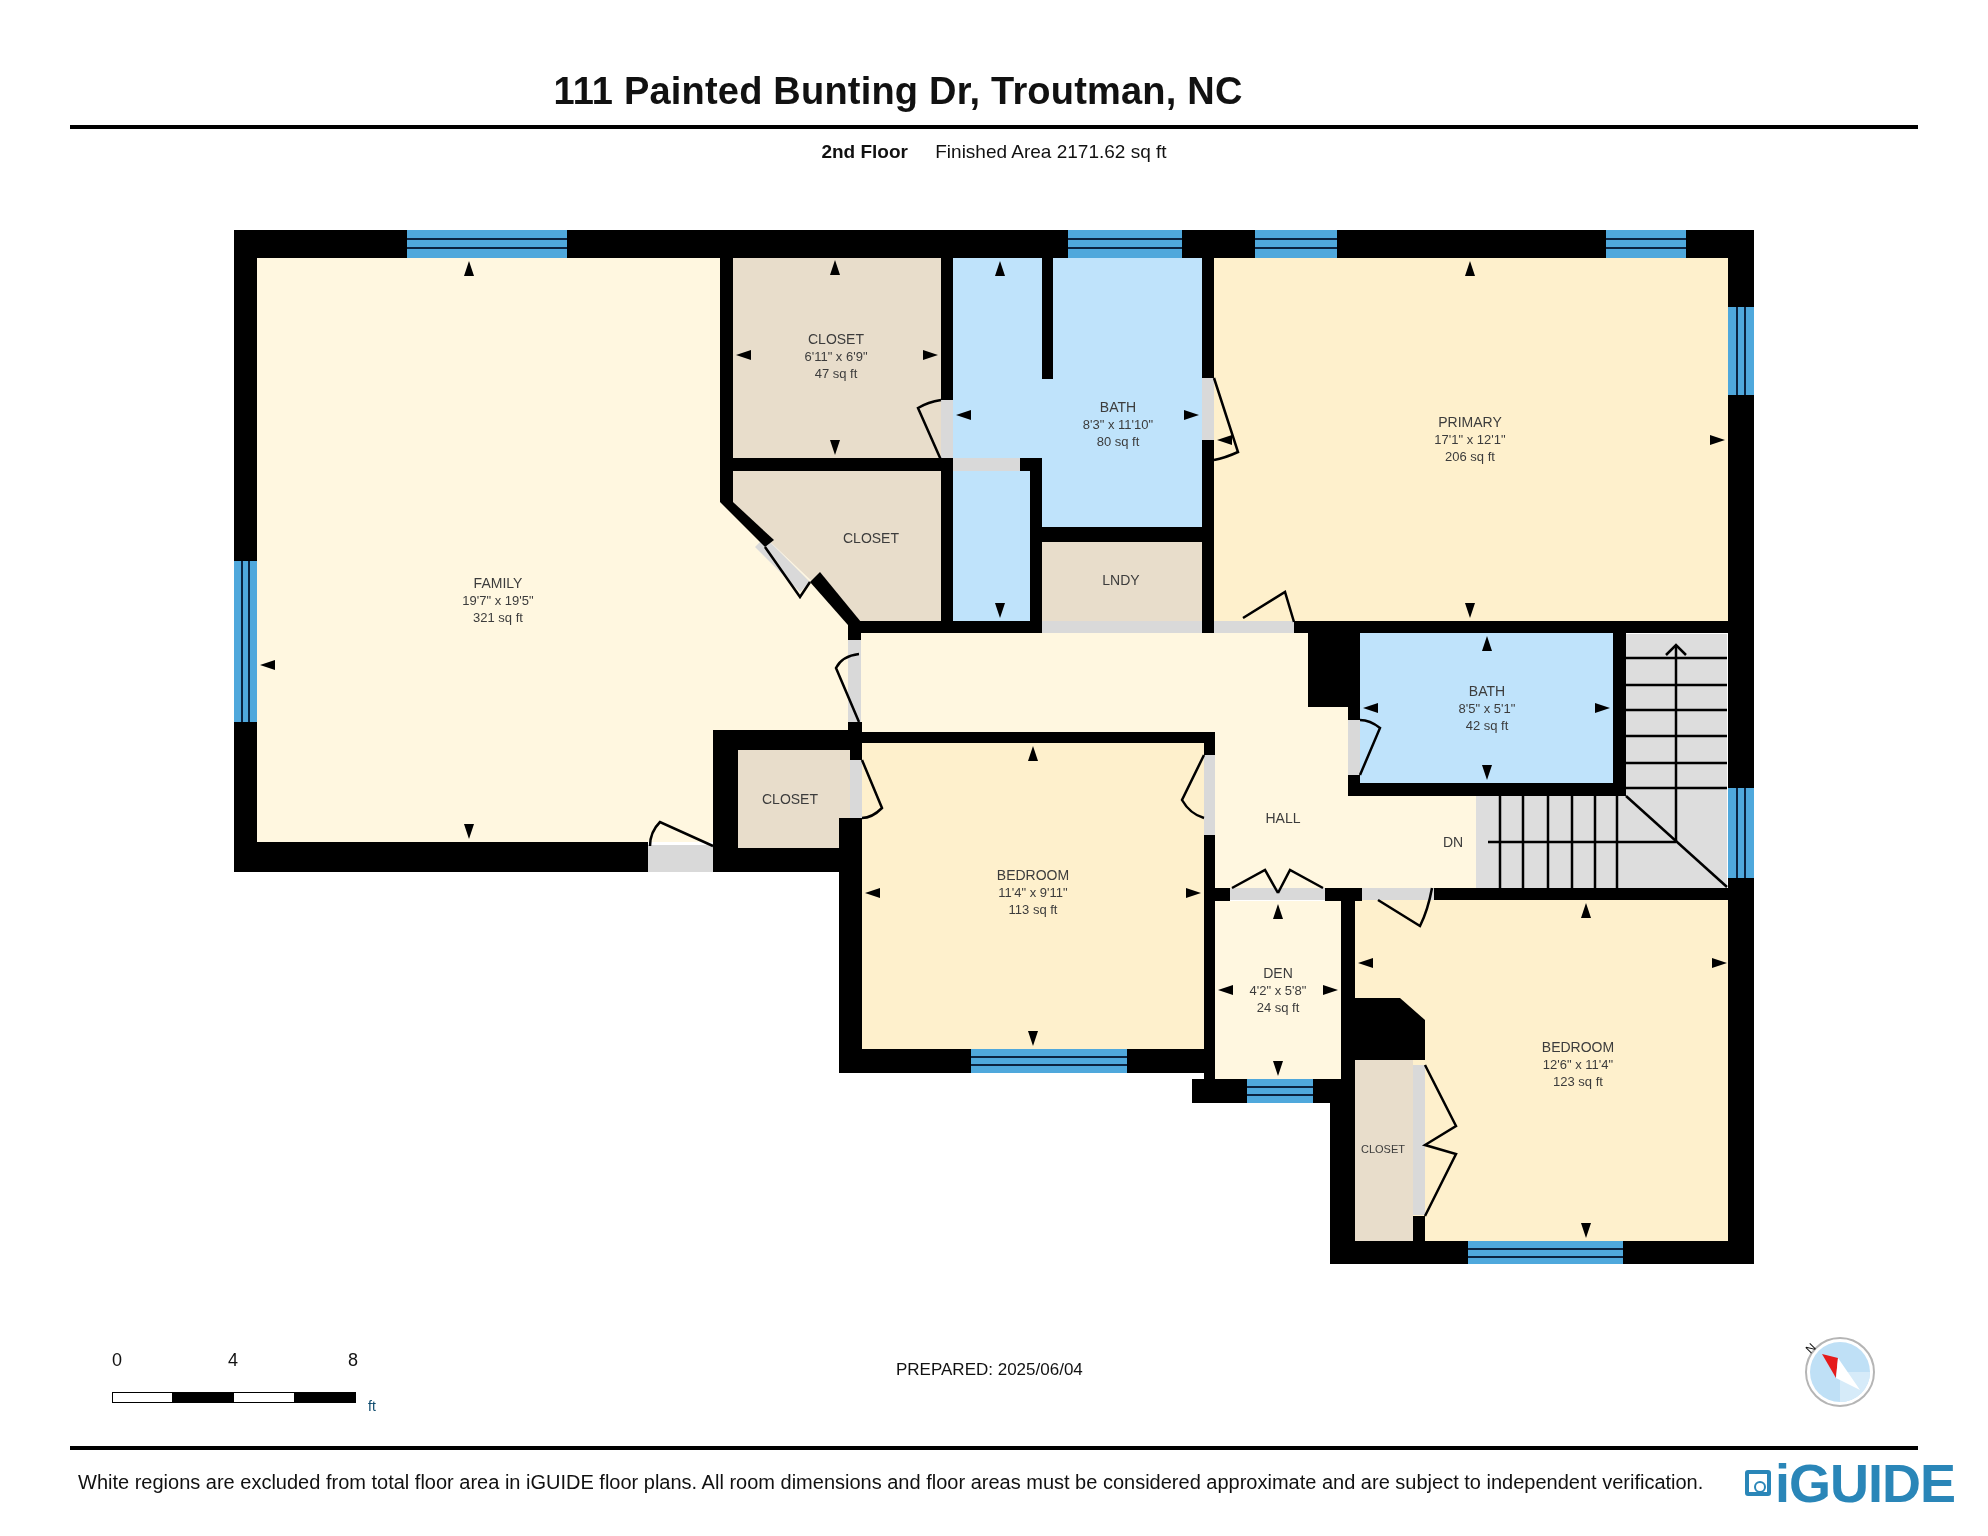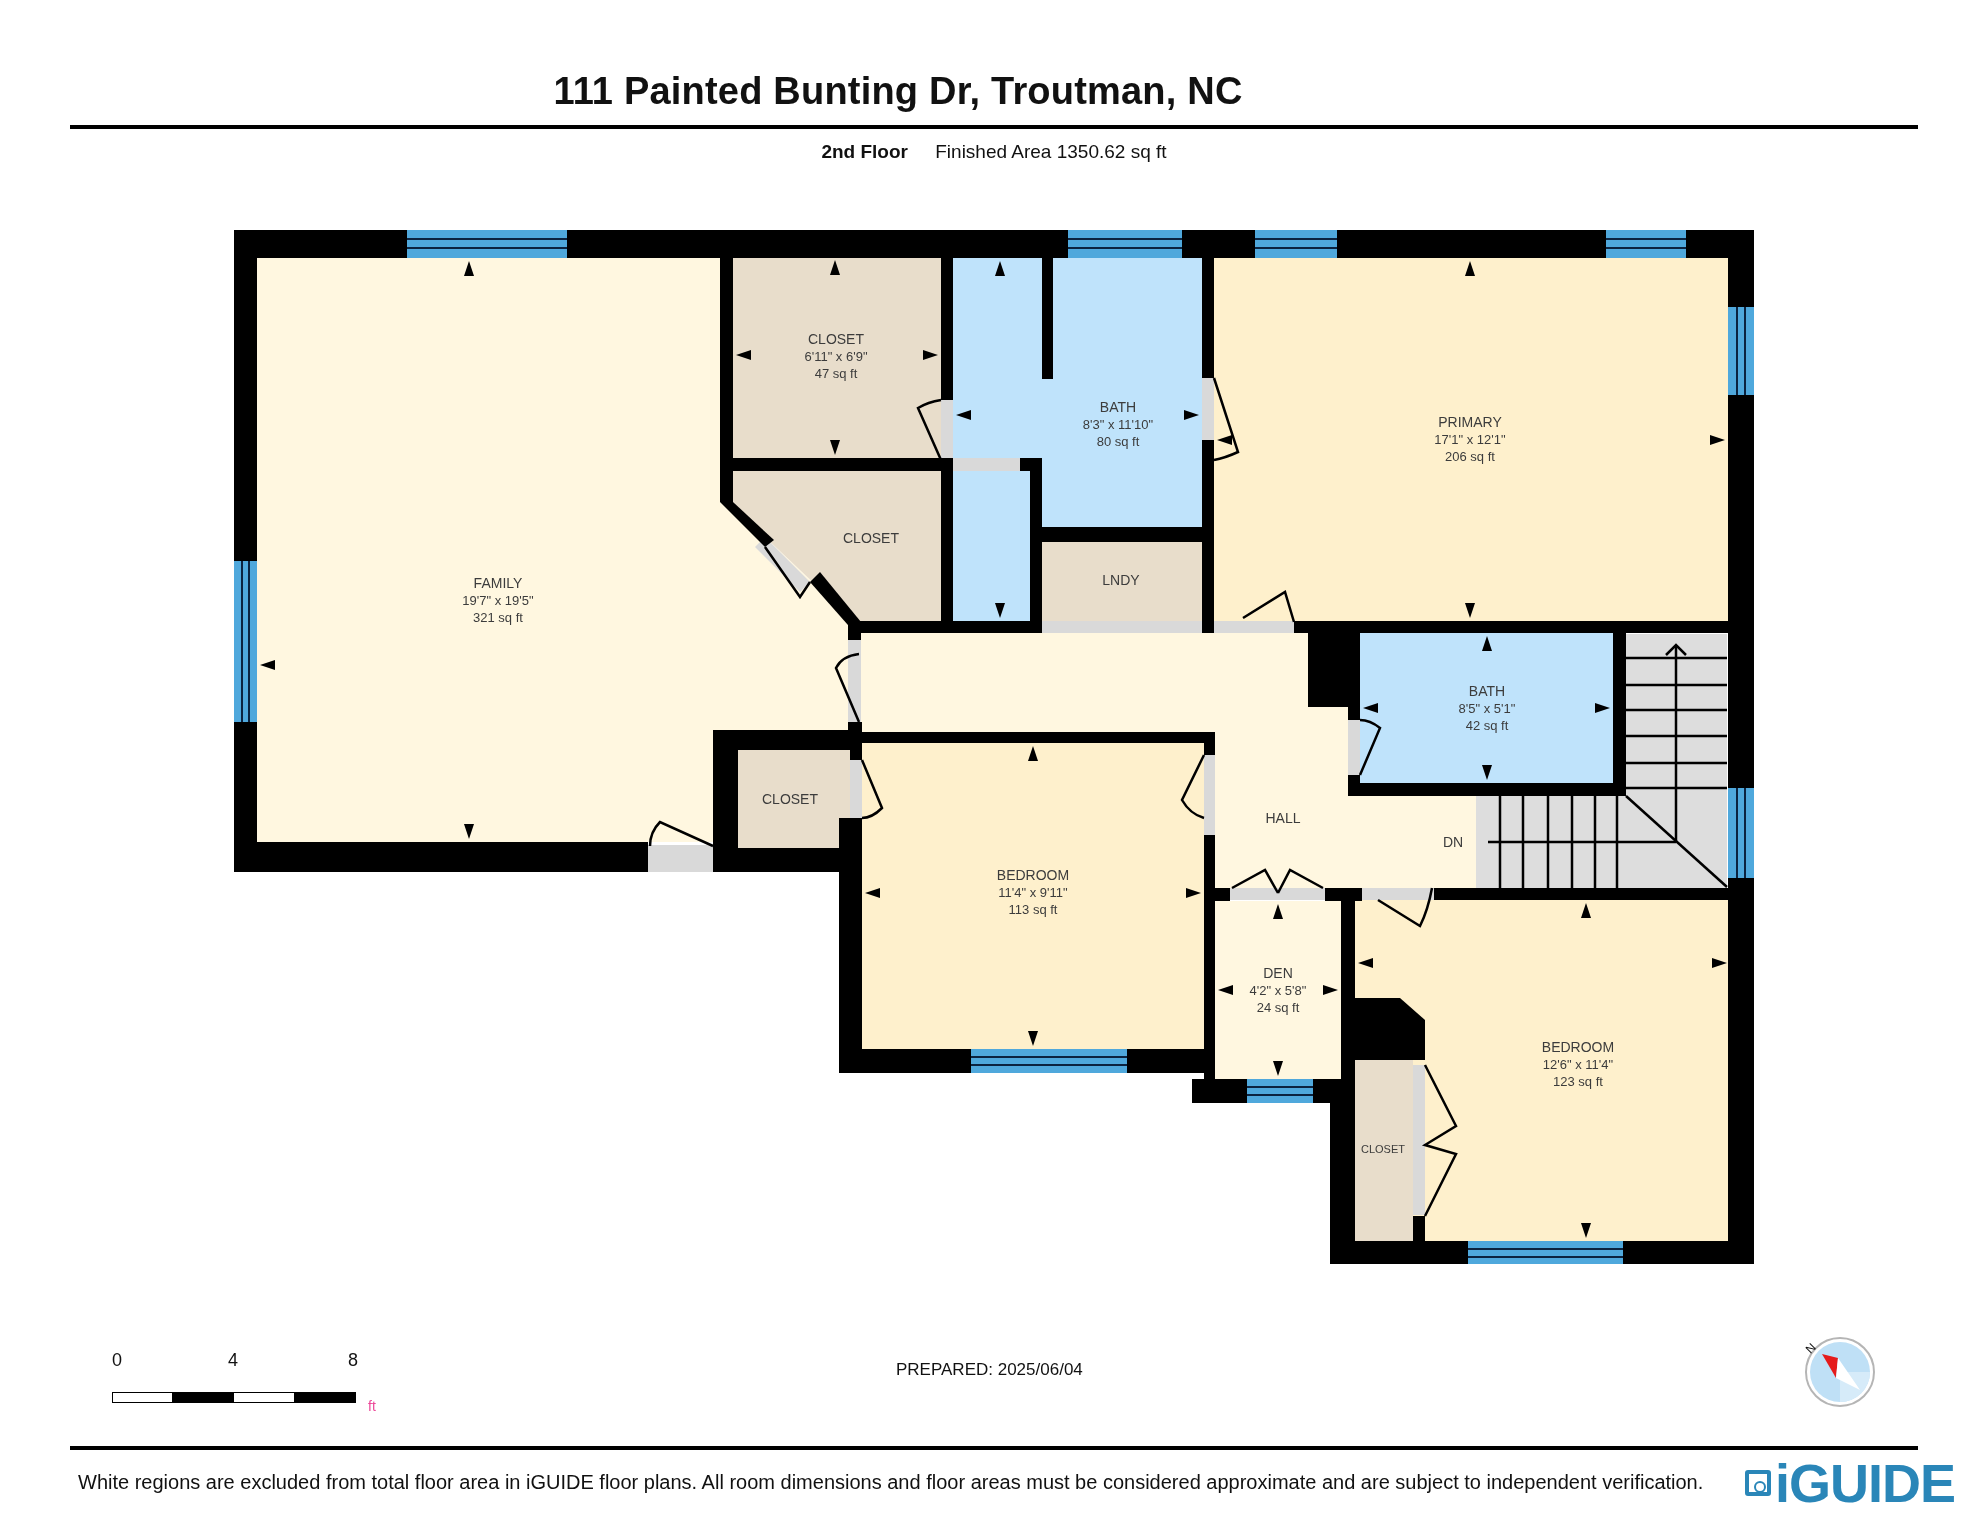--- a/index.html
+++ b/index.html
@@ -6,37 +6,37 @@
   body { width: 1988px; height: 1536px; position: relative; overflow: hidden; font-family: "Liberation Sans", sans-serif; }
   .title { position: absolute; left: 0; width: 1796px; top: 70px; text-align: center; font-size: 38px; font-weight: bold; color: #111; letter-spacing: 0.2px; }
   .rule-top { position: absolute; left: 70px; width: 1848px; top: 125px; height: 4px; background: #000; }
   .subtitle { position: absolute; left: 0; width: 1988px; top: 141px; text-align: center; font-size: 19px; color: #111; }
   .subtitle .floor { font-weight: bold; margin-right: 22px; }
   svg.plan { position: absolute; left: 0; top: 0; }
   .room-label { font-family: "Liberation Sans", sans-serif; fill: #3c3c3c; text-anchor: middle; }
   .scale { position: absolute; left: 112px; top: 1350px; width: 300px; height: 60px; }
   .scale .tick { position: absolute; top: 0; font-size: 18px; color: #111; }
   .scale .bar { position: absolute; top: 42px; height: 11px; border: 1px solid #000; box-sizing: border-box; }
-  .scale .unit { position: absolute; left: 256px; top: 48px; font-size: 14px; color: #ec4899; }
+  .scale .unit { position: absolute; left: 256px; top: 48px; font-size: 14px; color: #0c4a6e; }
   .prepared { position: absolute; left: 896px; top: 1360px; font-size: 17px; color: #111; }
   .rule-bottom { position: absolute; left: 70px; width: 1848px; top: 1446px; height: 4px; background: #000; }
   .disclaimer { position: absolute; left: 78px; top: 1471px; font-size: 20px; color: #111; }
   .compass { position: absolute; left: 1798px; top: 1332px; width: 80px; height: 80px; }
   .logo { position: absolute; left: 1745px; top: 1460px; height: 46px; display: flex; align-items: center; color: #2a86b8; font-size: 54px; letter-spacing: -1px; font-weight: bold; }
   .logo .cam { width: 26px; height: 26px; border: 4px solid #2a86b8; border-radius: 3px; box-sizing: border-box; margin-right: 4px; position: relative; }
   .logo .cam::after { content: ""; position: absolute; left: 5px; top: 7px; width: 8px; height: 8px; border: 2px solid #2a86b8; border-radius: 50%; }
 </style>
 </head>
 <body>
 
 <div class="title">111 Painted Bunting Dr, Troutman, NC</div>
 <div class="rule-top"></div>
 <div class="subtitle">
   <span class="floor">2nd Floor</span>
-  <span>Finished Area 1350.62 sq ft</span>
+  <span>Finished Area 2171.62 sq ft</span>
 </div>
 
 <svg class="plan" width="1988" height="1300" viewBox="0 0 1988 1300">
 
   <g>
 
     <polygon fill="#fff7e0" points="257,258 720,258 720,842 257,842"></polygon>
     <polygon fill="#fff7e0" points="720,502 765,537 855,622 855,732 720,732"></polygon>
 
     <rect fill="#e8ddcb" x="733" y="258" width="208" height="200"></rect>

